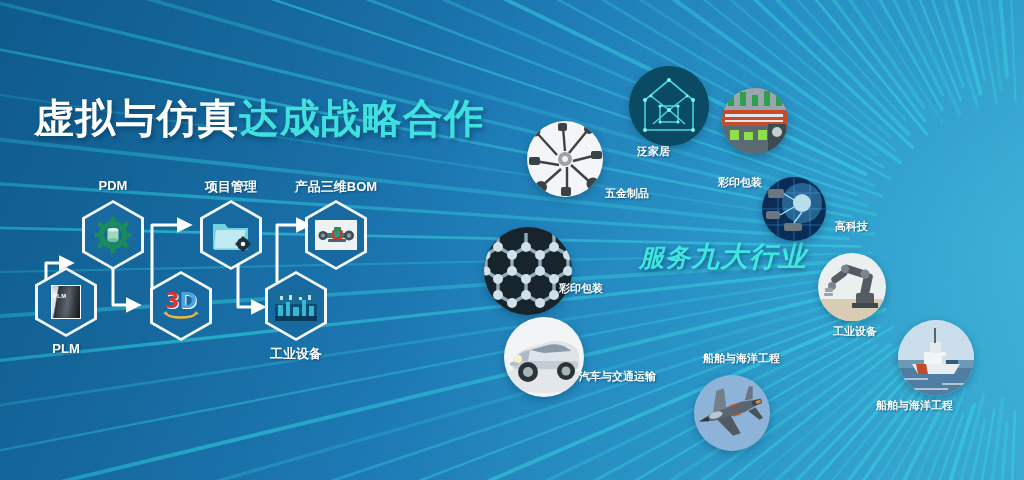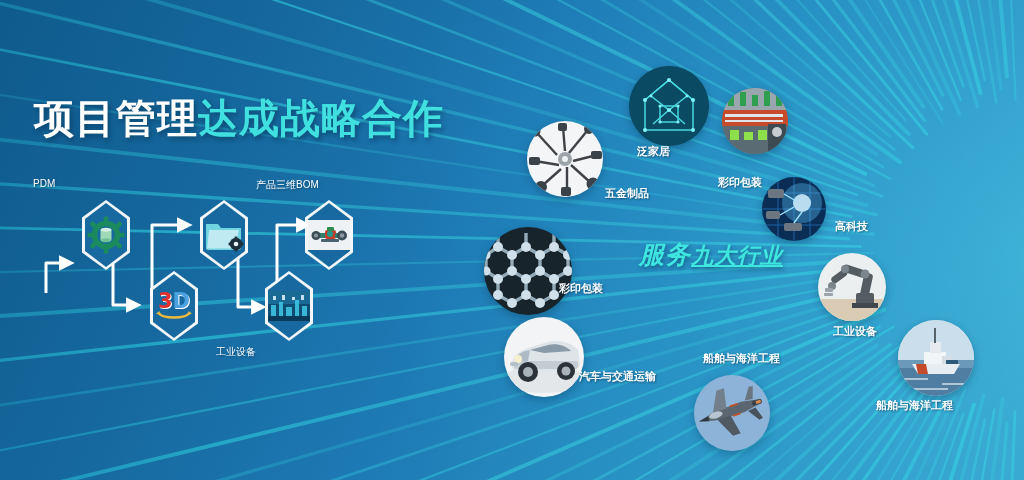--- a/index.html
+++ b/index.html
@@ -29,35 +29,35 @@
     white-space:nowrap;
     text-shadow:2px 3px 5px rgba(0,35,60,0.45);
   }
   .title .w { color:#ffffff; }
   .title .c { color:#3fe0df; }
 
   
   #flow { position:absolute; left:0; top:175px; width:420px; height:200px; }
   .hexwrap { position:absolute; }
   .hex {
-    position:relative; width:48px; height:70px;
+    position:relative; width:62px; height:70px;
   }
   .hex .outer, .hex .inner {
     position:absolute; inset:0;
     clip-path:polygon(50% 0%,100% 25%,100% 75%,50% 100%,0% 75%,0% 25%);
   }
   .hex .outer { background:rgba(255,255,255,0.95); filter:drop-shadow(0 1px 2px rgba(0,30,60,.35)); }
   .hex .inner { inset:3px; background:#17699f; }
   .hex .glyph {
     position:absolute; inset:0;
     display:flex; align-items:center; justify-content:center;
   }
   .nodelabel {
-    position:absolute; width:160px; 
-    color:#ffffff; font-size:10px; font-weight:normal;
+    position:absolute; width:160px; text-align:center;
+    color:#ffffff; font-size:13px; font-weight:bold;
     text-shadow:1px 1px 2px rgba(0,30,55,.45);
     left:-49px; white-space:nowrap;
   }
   .nodelabel.above { top:-22px; }
   .nodelabel.below { top:74px; }
 
   
   .plm-tower {
     width:30px;height:34px;
     background:linear-gradient(100deg,#efefef 0%,#dfe3e6 18%,#30363b 22%,#5c6570 55%,#23282d 100%);
@@ -92,21 +92,21 @@
     text-shadow:1px 1px 2px rgba(0,35,60,.55);
   }
 
   .center-text {
     position:absolute; left:639px; top:238px;
     font-size:25px; font-weight:bold; font-style:italic;
     color:#3fe6e0; white-space:nowrap;
     text-shadow:1px 2px 5px rgba(0,40,65,.50);
     letter-spacing:1px;
   }
-  .center-text .big { font-size:22px;text-decoration:underline; }
+  .center-text .big { font-size:28px; }
 </style>
 </head>
 <body>
 
 <div id="stage">
 
   <svg id="rays" viewBox="0 0 1024 480" preserveAspectRatio="none">
     <defs>
       <radialGradient id="rayfade" cx="1" cy="0.52" r="1">
         <stop offset="0%" stop-color="#4ff0ec" stop-opacity="0.05"></stop>
@@ -199,21 +199,21 @@
         <line x1="996.3" y1="102.2" x2="807.9" y2="-981.5" stroke-width="2.75" opacity="0.44" stroke-linecap="round"></line>
         <line x1="1001.1" y1="89.3" x2="861.1" y2="-989.6" stroke-width="3.30" opacity="0.30" stroke-linecap="round"></line>
         <line x1="1007.0" y1="76.6" x2="914.5" y2="-995.4" stroke-width="3.85" opacity="0.62" stroke-linecap="round"></line>
         <line x1="1015.5" y1="100.1" x2="968.2" y2="-998.8" stroke-width="2.20" opacity="0.48" stroke-linecap="round"></line>
         <line x1="1022.0" y1="88.0" x2="1022.0" y2="-1000.0" stroke-width="2.75" opacity="0.35" stroke-linecap="round"></line>
       </g>
     <ellipse cx="1010" cy="250" rx="300" ry="260" fill="url(#glowc)"></ellipse>
   </svg>
 
   <div class="title">
-    <span class="w">项目管理</span><span class="c">达成战略合作</span>
+    <span class="w">虚拟与仿真</span><span class="c">达成战略合作</span>
   </div>
 
   <div id="flow">
 
     <svg id="arrows" viewBox="0 0 420 200">
       <defs>
         <marker id="ah" viewBox="0 0 10 10" refX="7" refY="5" markerWidth="5.2" markerHeight="5.2" orient="auto">
           <path d="M0,0 L10,5 L0,10 z" fill="#ffffff"></path>
         </marker>
       </defs>
@@ -224,20 +224,30 @@
         <path d="M113,85 L113,130 L137,130"></path>
 
         <path d="M152,122 L152,50 L188,50"></path>
 
         <path d="M238,83 L238,132 L262,132"></path>
 
         <path d="M277,122 L277,50 L307,50"></path>
       </g>
     </svg>
 
+    <div class="hexwrap" style="left:35px;top:92px;">
+      <div class="hex">
+        <div class="outer"></div>
+          <div class="inner"></div>
+        <div class="glyph">
+          <div class="plm-tower"></div>
+        </div>
+      </div>
+      <div class="nodelabel below">PLM</div>
+    </div>
 
     <div class="hexwrap" style="left:82px;top:25px;">
       <div class="hex">
         <div class="outer"></div>
           <div class="inner"></div>
         <div class="glyph">
           <svg width="38" height="38" viewBox="0 0 40 40">
             <g fill="#1b8b5e">
               <circle cx="20" cy="20" r="15"></circle>
               <g>
@@ -294,20 +304,21 @@
                 <rect x="4.6" y="-1.4" width="2.8" height="3.4"></rect>
                 <rect x="4.6" y="10" width="2.8" height="3.4"></rect>
                 <rect x="-1.4" y="4.6" width="3.4" height="2.8"></rect>
                 <rect x="10" y="4.6" width="3.4" height="2.8"></rect>
               </g>
               <circle cx="6" cy="6" r="2.3" fill="#eaf6fa"></circle>
             </g>
           </svg>
         </div>
       </div>
+      <div class="nodelabel above">项目管理</div>
     </div>
 
     <div class="hexwrap" style="left:265px;top:96px;">
       <div class="hex">
         <div class="outer"></div>
           <div class="inner"></div>
         <div class="glyph">
           <svg width="42" height="30" viewBox="0 0 42 30">
             <rect width="42" height="30" fill="#0d4d74"></rect>
             <rect x="0" y="0" width="42" height="13" fill="#1a6a96"></rect>

